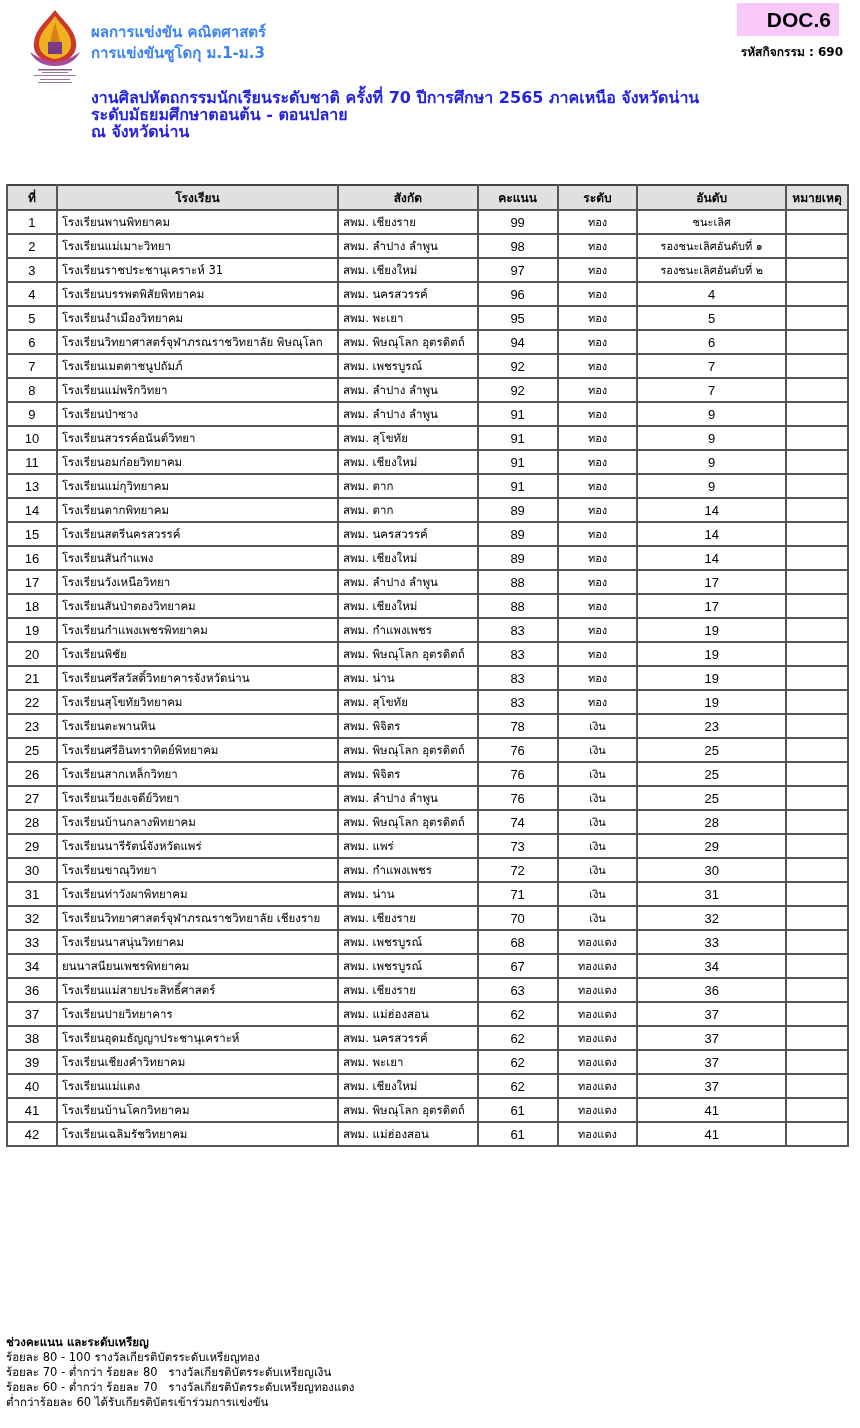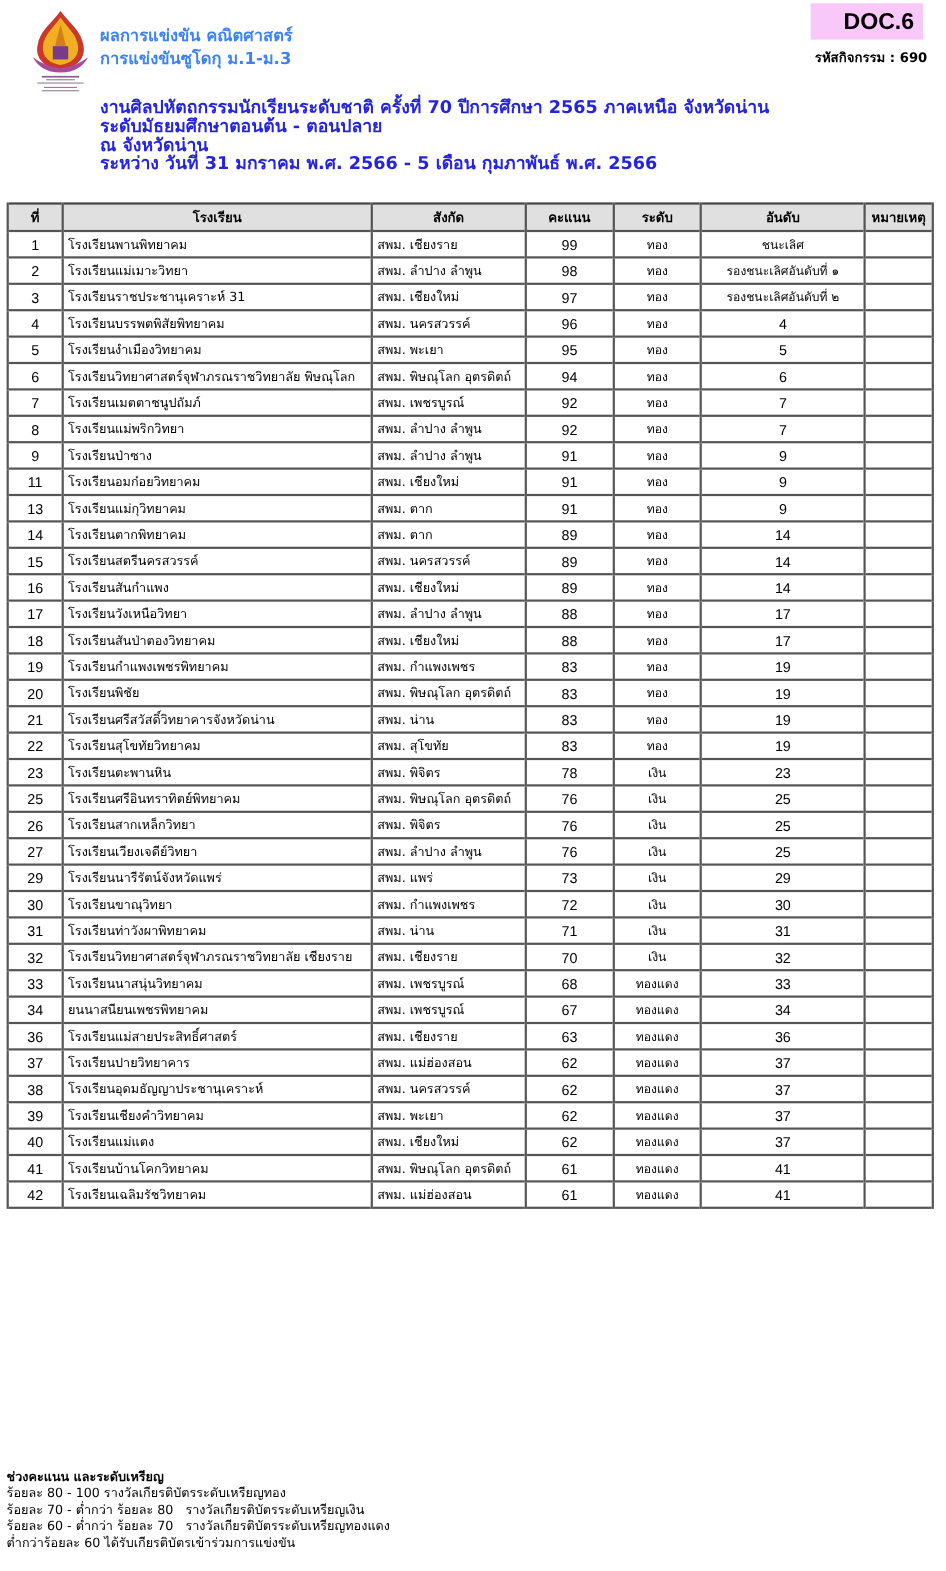--- a/index.html
+++ b/index.html
@@ -42,21 +42,20 @@
   <div>การแข่งขันซูโดกุ ม.1-ม.3</div>
 </div>
 
 <div class="doc-badge">DOC.6</div>
 <div class="activity-code">รหัสกิจกรรม : 690</div>
 
 <div class="event-block">
   <div>งานศิลปหัตถกรรมนักเรียนระดับชาติ ครั้งที่ 70 ปีการศึกษา 2565 ภาคเหนือ จังหวัดน่าน</div>
   <div>ระดับมัธยมศึกษาตอนต้น - ตอนปลาย</div>
   <div>ณ จังหวัดน่าน</div>
-  <div>ระหว่าง วันที่ 31 มกราคม พ.ศ. 2566 - 5 เดือน กุมภาพันธ์ พ.ศ. 2566</div>
 </div>
 
 <table class="results">
   <colgroup>
     <col style="width:50px">
       <col style="width:282px">
       <col style="width:140px">
       <col style="width:80px">
       <col style="width:80px">
       <col style="width:149px">
@@ -149,20 +148,29 @@
       <tr>
         <td class="c" style="font-family: &quot;Liberation Sans&quot;, sans-serif; font-size: 13px;">9</td>
         <td>โรงเรียนป่าซาง</td>
         <td>สพม. ลำปาง ลำพูน</td>
         <td class="num">91</td>
         <td class="lvl">ทอง</td>
         <td class="c" style="font-family: &quot;Liberation Sans&quot;, sans-serif; font-size: 13px;">9</td>
         <td></td>
       </tr>
       <tr>
+        <td class="c" style="font-family: &quot;Liberation Sans&quot;, sans-serif; font-size: 13px;">10</td>
+        <td>โรงเรียนสวรรค์อนันต์วิทยา</td>
+        <td>สพม. สุโขทัย</td>
+        <td class="num">91</td>
+        <td class="lvl">ทอง</td>
+        <td class="c" style="font-family: &quot;Liberation Sans&quot;, sans-serif; font-size: 13px;">9</td>
+        <td></td>
+      </tr>
+      <tr>
         <td class="c" style="font-family: &quot;Liberation Sans&quot;, sans-serif; font-size: 13px;">11</td>
         <td>โรงเรียนอมก๋อยวิทยาคม</td>
         <td>สพม. เชียงใหม่</td>
         <td class="num">91</td>
         <td class="lvl">ทอง</td>
         <td class="c" style="font-family: &quot;Liberation Sans&quot;, sans-serif; font-size: 13px;">9</td>
         <td></td>
       </tr>
       <tr>
         <td class="c" style="font-family: &quot;Liberation Sans&quot;, sans-serif; font-size: 13px;">13</td>
@@ -281,20 +289,29 @@
         <td class="c" style="font-family: &quot;Liberation Sans&quot;, sans-serif; font-size: 13px;">25</td>
         <td></td>
       </tr>
       <tr>
         <td class="c" style="font-family: &quot;Liberation Sans&quot;, sans-serif; font-size: 13px;">27</td>
         <td>โรงเรียนเวียงเจดีย์วิทยา</td>
         <td>สพม. ลำปาง ลำพูน</td>
         <td class="num">76</td>
         <td class="lvl">เงิน</td>
         <td class="c" style="font-family: &quot;Liberation Sans&quot;, sans-serif; font-size: 13px;">25</td>
+        <td></td>
+      </tr>
+      <tr>
+        <td class="c" style="font-family: &quot;Liberation Sans&quot;, sans-serif; font-size: 13px;">28</td>
+        <td>โรงเรียนบ้านกลางพิทยาคม</td>
+        <td>สพม. พิษณุโลก อุตรดิตถ์</td>
+        <td class="num">74</td>
+        <td class="lvl">เงิน</td>
+        <td class="c" style="font-family: &quot;Liberation Sans&quot;, sans-serif; font-size: 13px;">28</td>
         <td></td>
       </tr>
       <tr>
         <td class="c" style="font-family: &quot;Liberation Sans&quot;, sans-serif; font-size: 13px;">29</td>
         <td>โรงเรียนนารีรัตน์จังหวัดแพร่</td>
         <td>สพม. แพร่</td>
         <td class="num">73</td>
         <td class="lvl">เงิน</td>
         <td class="c" style="font-family: &quot;Liberation Sans&quot;, sans-serif; font-size: 13px;">29</td>
         <td></td>

